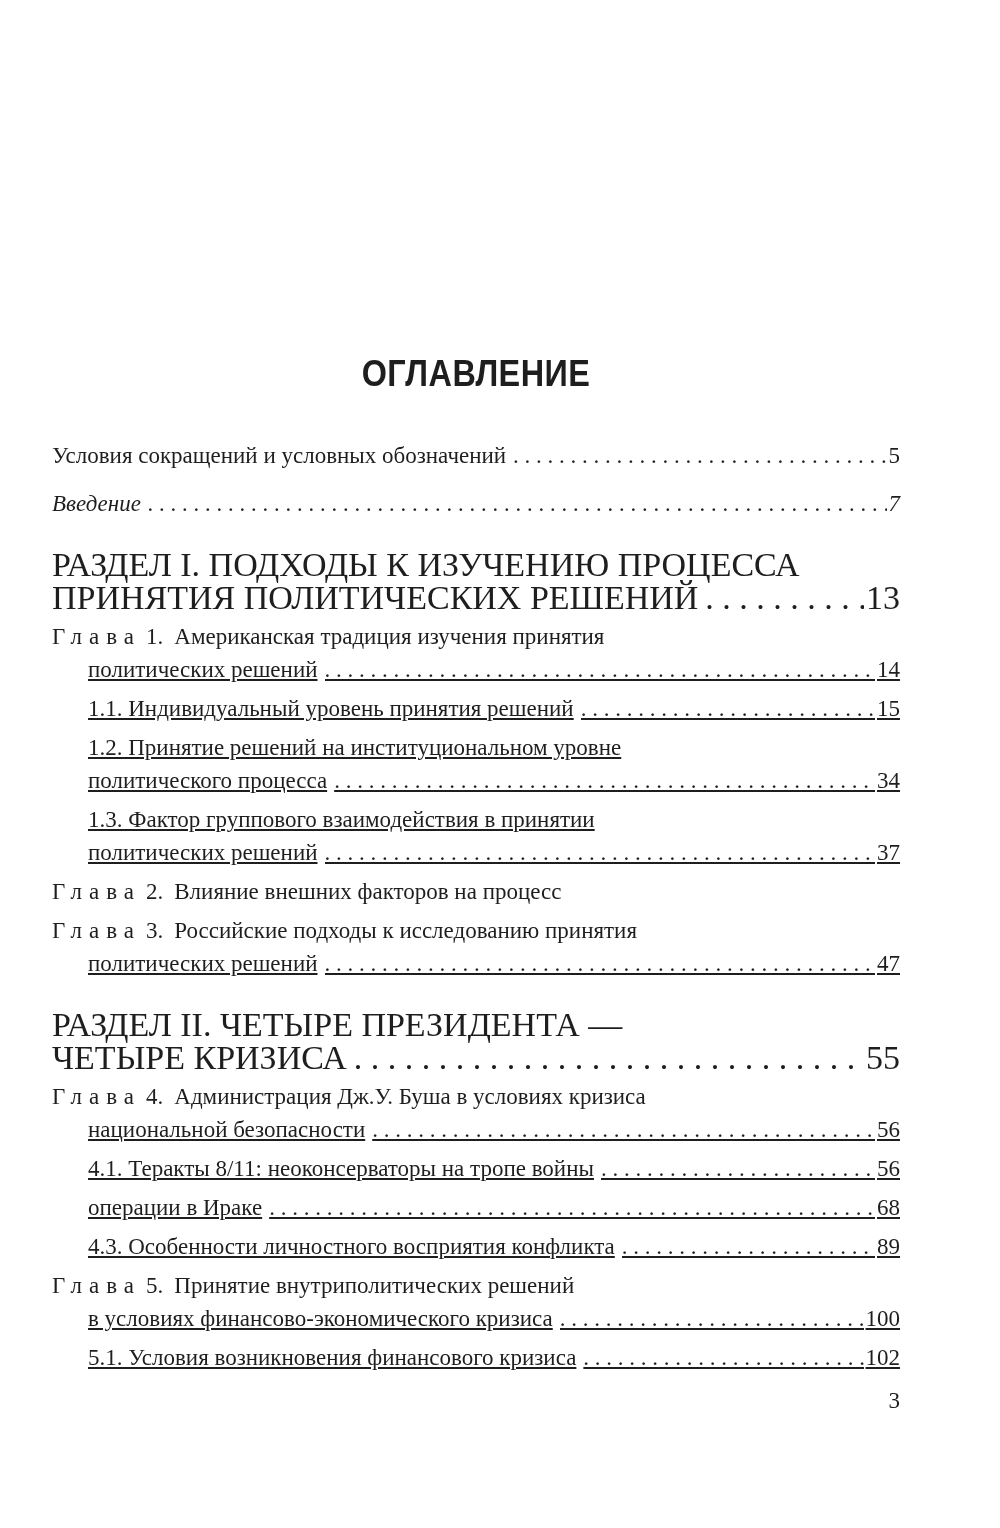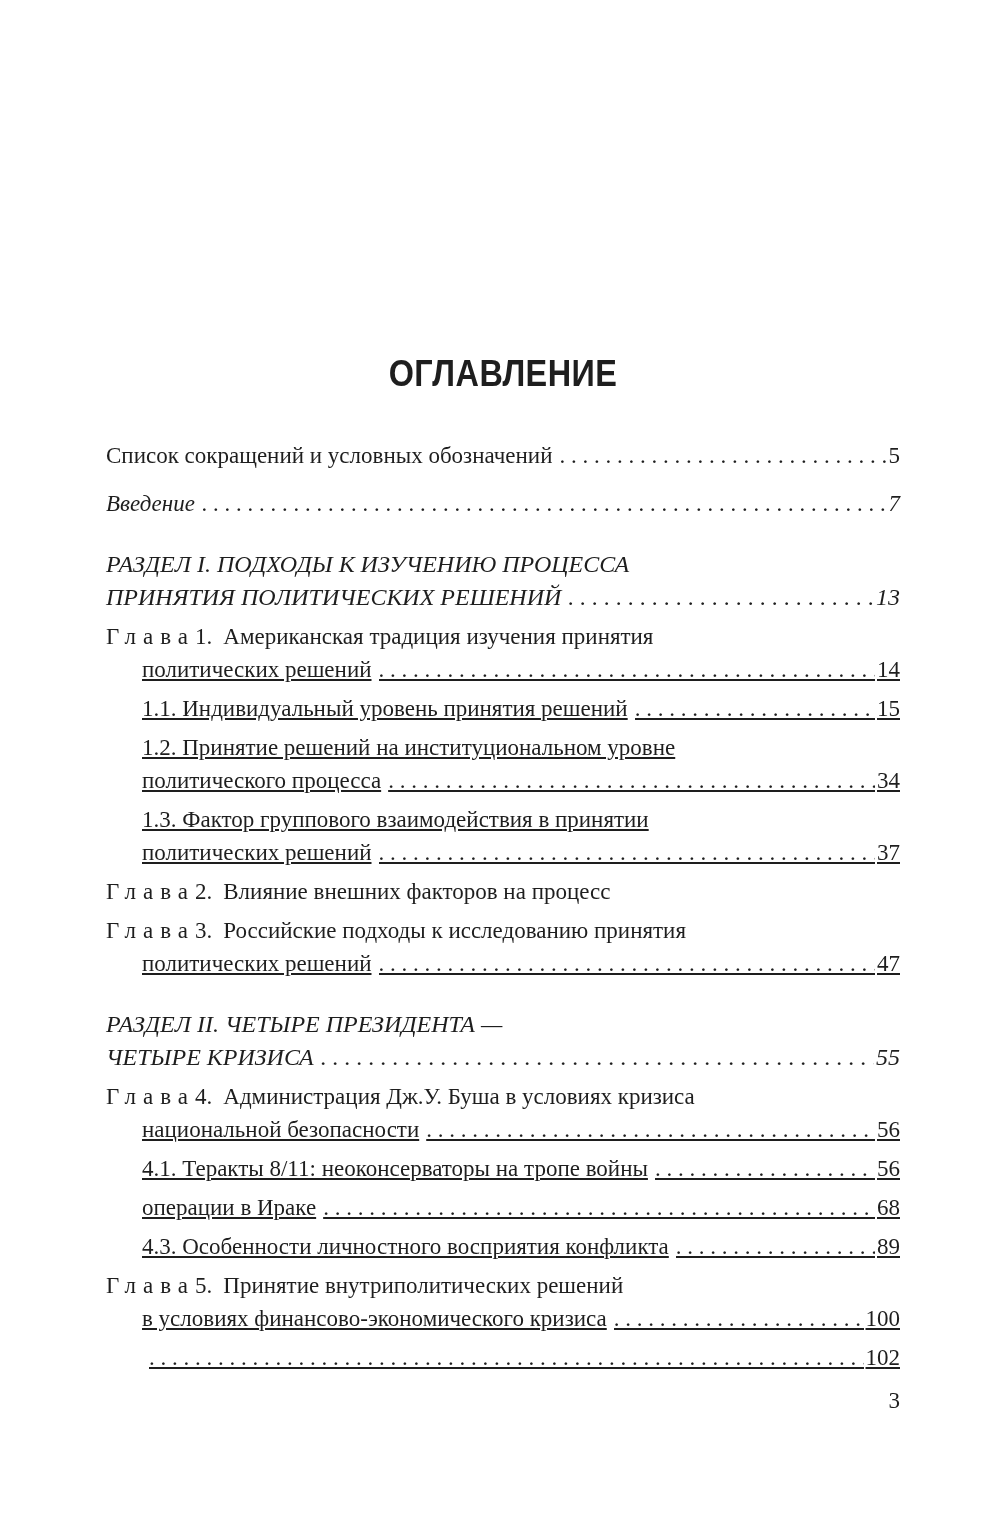--- a/index.html
+++ b/index.html
@@ -11,40 +11,40 @@
     width: 1000px;
     height: 1528px;
     overflow: hidden;
     font-family: "Liberation Serif", serif;
     color: #1e1e1e;
   }
   .page {
     box-sizing: border-box;
     width: 1000px;
     height: 1528px;
-    padding: 356px 100px 0 106px;
+    padding: 356px 100px 0 52px;
   }
   .title {
     font-family: "Liberation Sans", sans-serif;
     font-weight: 700;
     font-size: 36px;
     line-height: 36px;
     text-align: center;
     letter-spacing: 0.5px;
     transform: scaleX(0.9);
     margin: 0 0 47px 0;
   }
   .toc-list { }
   .entry {
     margin-top: 6px;
     font-size: 23px;
     line-height: 33px;
   }
   .toc-list .entry:first-child { margin-top: 0; }
-  .entry--section { font-size: 24px; font-style: italic; }
+  .entry--section { font-size: 34px; }
   .gap-md { margin-top: 15px; font-style: italic; }
   .gap-lg { margin-top: 28px; }
   .line { white-space: nowrap; }
   .line.indent { padding-left: 36px; text-decoration: underline; }
   .line--leader {
     display: flex;
     align-items: baseline;
   }
   .line--leader .txt {
     flex: 0 0 auto;
@@ -59,40 +59,41 @@
   }
   .leader::after {
     content: ". . . . . . . . . . . . . . . . . . . . . . . . . . . . . . . . . . . . . . . . . . . . . . . . . . . . . . . . . . . . . . . . . . . . . . . . . . . . . . . . . . . . . . . . . . . . . . . . . . . . . . . . . . . . . . . . . . . . . . . . . . . .";
   }
   .pagenum {
     flex: 0 0 auto;
     padding-left: 2px;
   }
   .chapter-label {
     letter-spacing: 7px;
+    margin-right: 5px;
   }
   .chapter-num {
     margin-right: 11px;
   }
   .footer-pagenum {
     margin-top: 14px;
     text-align: right;
     font-size: 23px;
     line-height: 26px;
   }
 </style>
 </head>
 <body>
 
 <div class="page">
   <h1 class="title">ОГЛАВЛЕНИЕ</h1>
   <div class="toc-list">
       <div class="entry entry--plain">
         <div class="line line--leader">
-          <span class="txt">Список сокращений и условных обозначений</span>
+          <span class="txt">Условия сокращений и условных обозначений</span>
           <span class="leader"></span>
           <span class="pagenum">5</span>
         </div>
       </div>
       <div class="entry entry--plain gap-md">
         <div class="line line--leader">
           <span class="txt">Введение</span>
           <span class="leader"></span>
           <span class="pagenum">7</span>
         </div>
@@ -187,19 +188,20 @@
       <div class="entry entry--chapter">
         <div class="line"><span class="txt"><span class="chapter-label">Глава</span><span class="chapter-num">5.</span>Принятие внутриполитических решений</span></div>
         <div class="line indent line--leader">
           <span class="txt">в условиях финансово-экономического кризиса</span>
           <span class="leader"></span>
           <span class="pagenum">100</span>
         </div>
       </div>
       <div class="entry entry--sub">
         <div class="line indent line--leader">
+          <span class="txt">5.1. Условия возникновения финансового кризиса</span>
           <span class="leader"></span>
           <span class="pagenum">102</span>
         </div>
       </div>
     </div>
   <div class="footer-pagenum">3</div>
 </div>
 
 </body></html>

